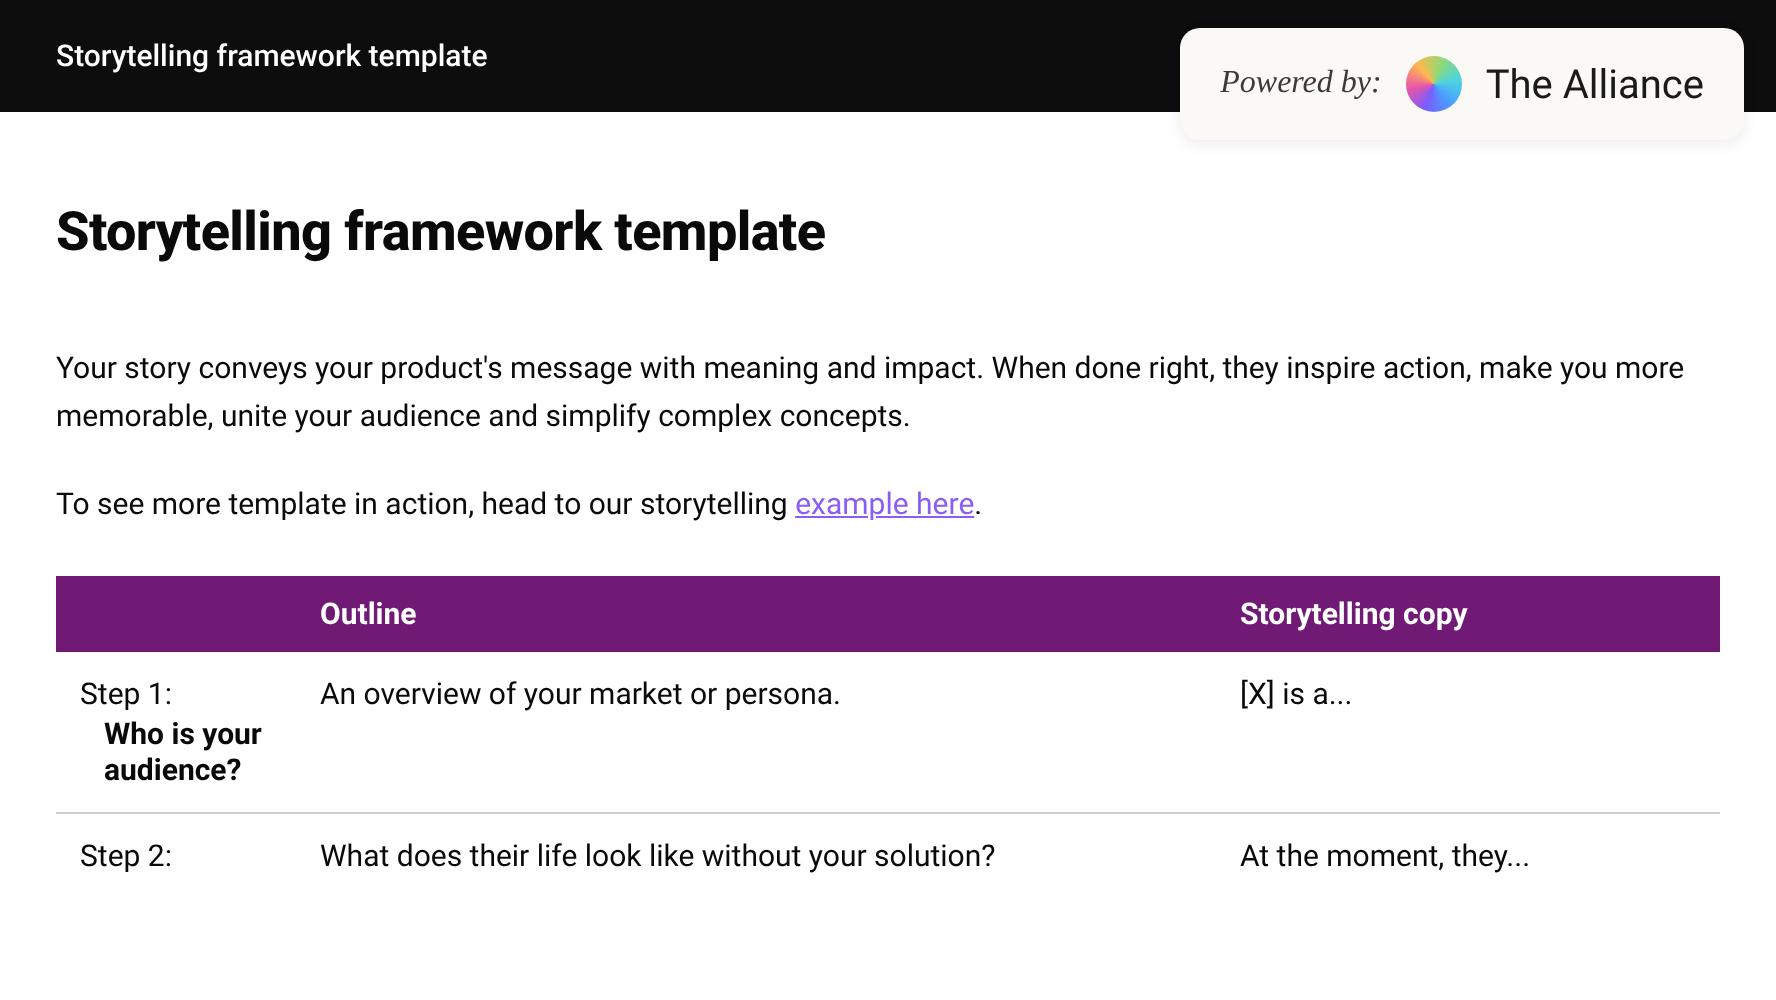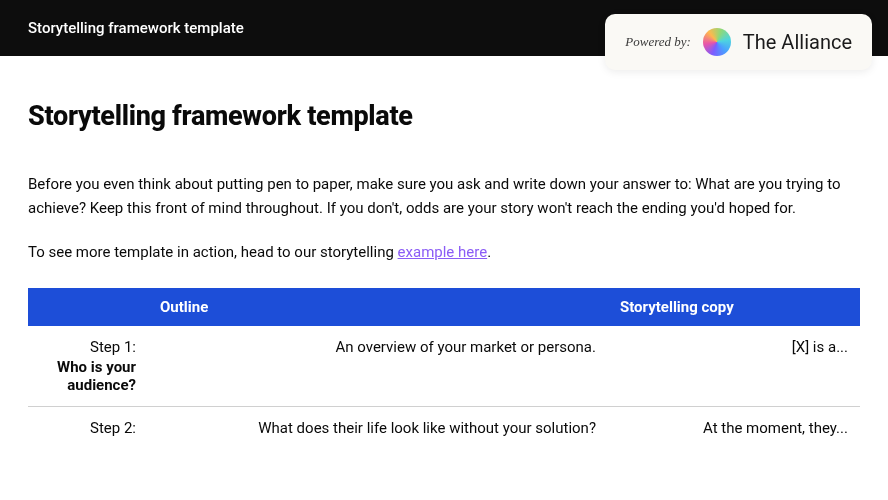--- a/index.html
+++ b/index.html
@@ -36,21 +36,21 @@
       padding: 14px 20px;
       display: flex;
       align-items: center;
       gap: 12px;
       box-shadow: 0 2px 8px rgba(0,0,0,0.08);
       z-index: 10;
     }
     .powered-by {
       color: #3a3a3a;
       font-style: italic;
-      font-size: 13px;
+      font-size: 16px;
       font-family: Georgia, serif;
     }
     .logo-circle {
       width: 28px;
       height: 28px;
       border-radius: 50%;
       background: conic-gradient(from 140deg, #4a9eff, #7b5cff, #e855a8, #ffb84d, #8ed978, #4dd4e0, #4a9eff);
     }
     .alliance-text {
       color: #1a1a1a;
@@ -78,42 +78,41 @@
       text-decoration: underline;
     }
     .table-container {
       margin-top: 24px;
     }
     table {
       width: 100%;
       border-collapse: collapse;
     }
     thead tr {
-      background: #1d4ed8;
+      background: #701a75;
       color: #ffffff;
     }
     thead th {
       text-align: left;
       font-size: 15px;
       font-weight: 700;
       padding: 10px 12px;
     }
     thead th:first-child {
       width: 120px;
     }
     thead th:nth-child(2) {
       width: 460px;
     }
     tbody td {
       padding: 12px 12px;
       font-size: 15px;
       color: #0a0a0a;
       vertical-align: top;
       border-bottom: 1px solid #d0d0d0;
-      text-align: right;
     }
     tbody tr:last-child td {
       border-bottom: none;
     }
     .step-number {
       font-weight: 400;
       display: block;
     }
     .step-question {
       font-weight: 700;
@@ -130,22 +129,22 @@
   <div class="powered-badge">
     <span class="powered-by">Powered by:</span>
     <span class="logo-circle"></span>
     <span class="alliance-text">The Alliance</span>
   </div>
 </div>
 
 <div class="content">
   <h1 class="page-title">Storytelling framework template</h1>
 
+  <p class="body-text">Your story conveys your product's message with meaning and impact. When done right, they inspire action, make you more memorable, unite your audience and simplify complex concepts.</p>
 
-  <p class="body-text">Before you even think about putting pen to paper, make sure you ask and write down your answer to: What are you trying to achieve? Keep this front of mind throughout. If you don't, odds are your story won't reach the ending you'd hoped for.</p>
 
   <p class="body-text">
     <span>To see more template in action, head to our storytelling </span><a href="#" class="example-link">example here</a><span>.</span>
   </p>
 
   <div class="table-container">
     <table>
       <thead>
         <tr>
           <th></th>

